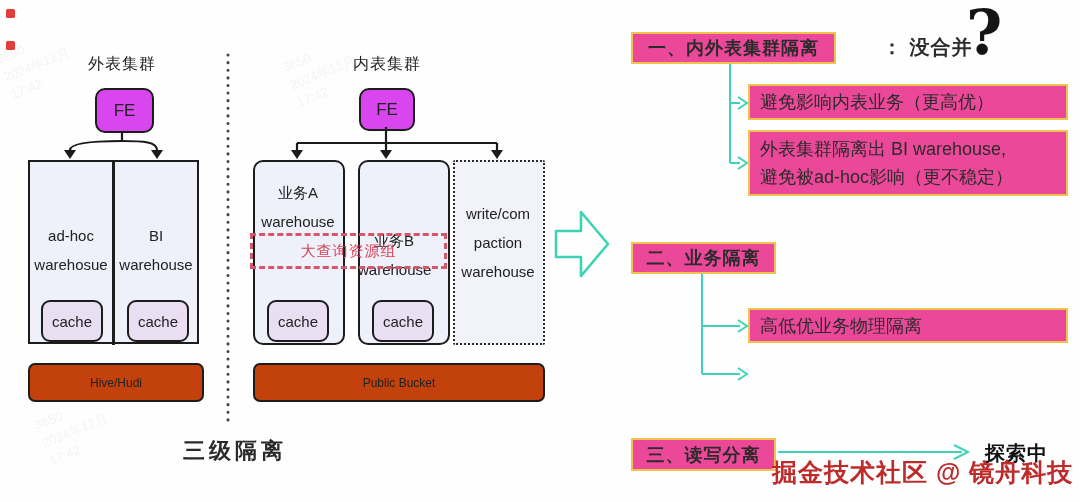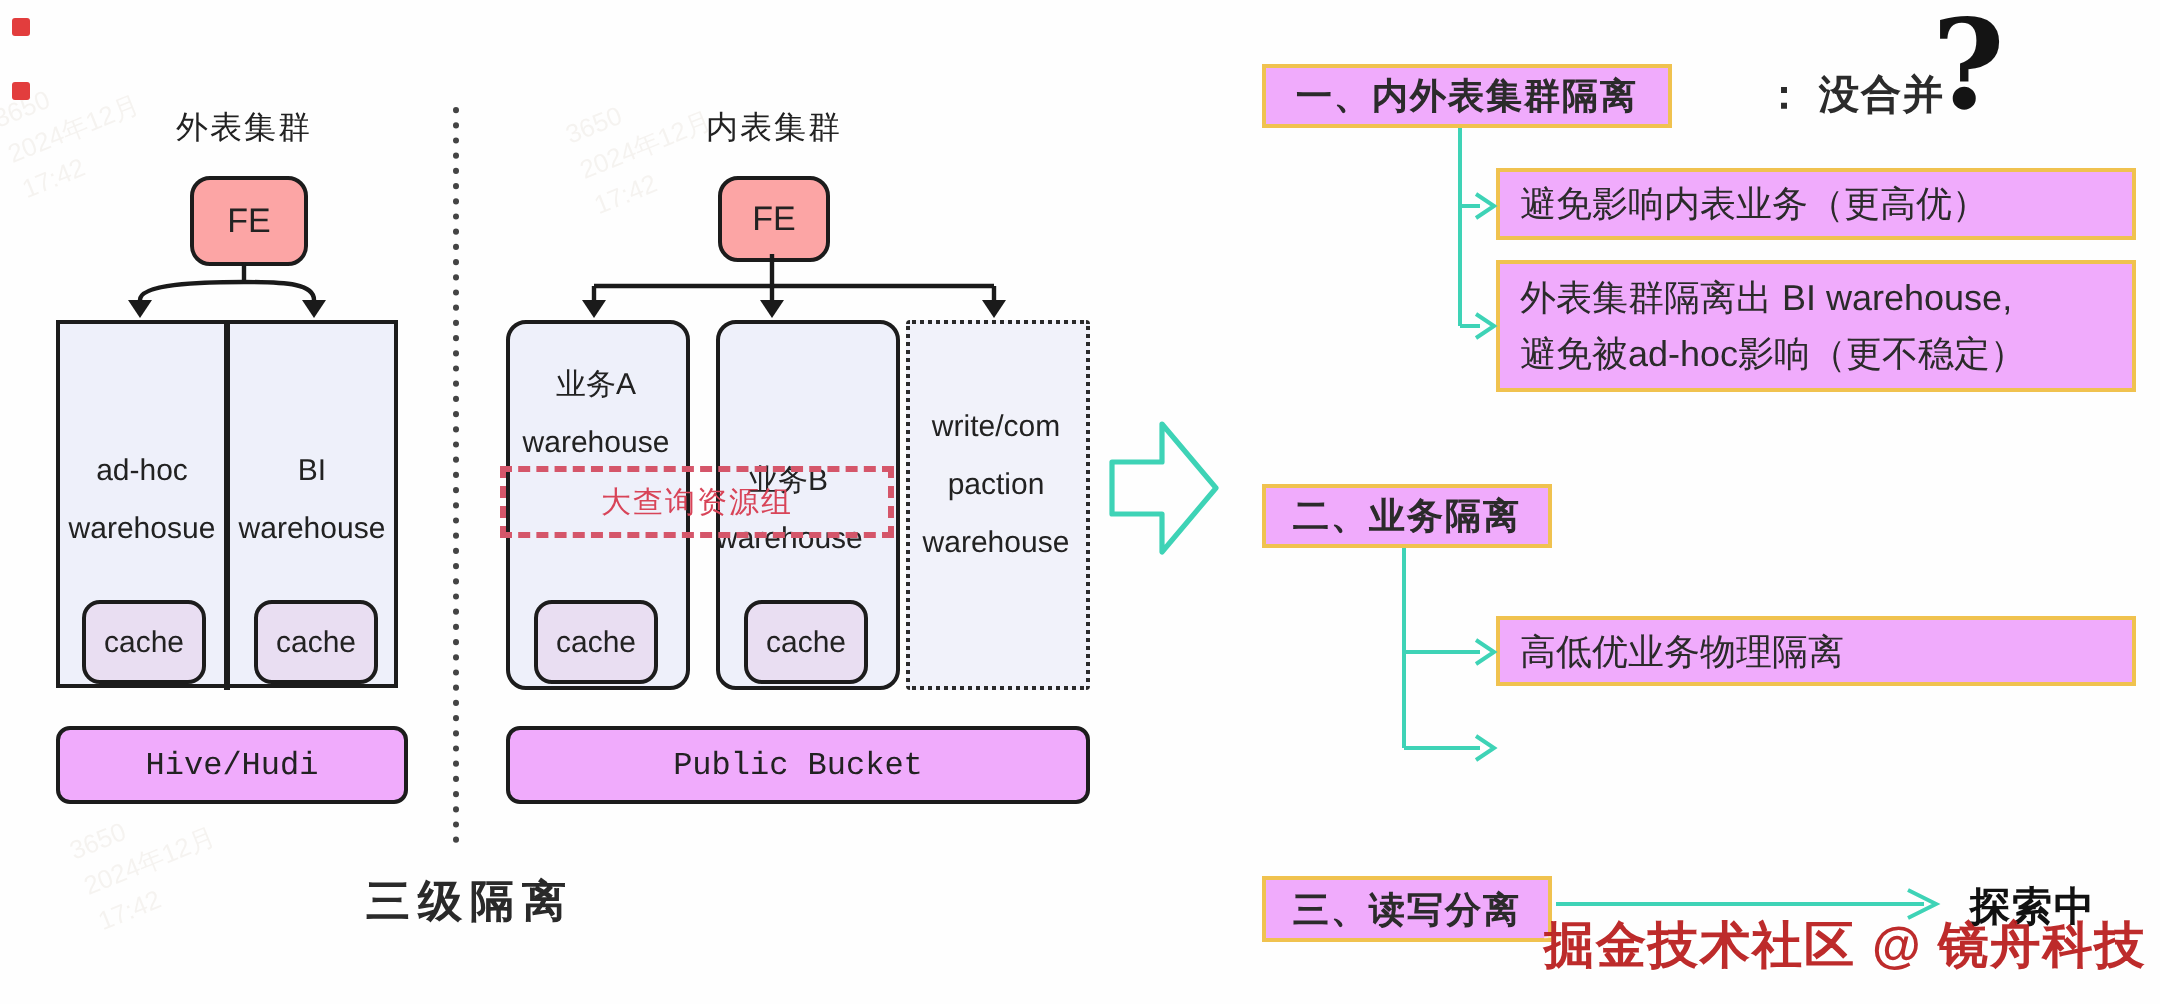--- a/index.html
+++ b/index.html
@@ -4,40 +4,40 @@
 <style>
   html,body{margin:0;padding:0;background:#fff;}
   #stage{
     position:relative;width:1080px;height:502px;background:#fefefe;overflow:hidden;
     font-family:"Liberation Sans","DejaVu Sans",sans-serif;color:#222;
   }
   .abs{position:absolute;}
   svg.layer{position:absolute;left:0;top:0;width:1080px;height:502px;pointer-events:none;}
 
   
-  .fe-box{width:55px;height:41px;background:#fca5a5;border:2.2px solid #1c1c1c;border-radius:10px;
+  .fe-box{width:55px;height:41px;background:#d946ef;border:2.2px solid #1c1c1c;border-radius:10px;
     display:flex;align-items:center;justify-content:center;font-size:17px;color:#222;}
   .outer-box{background:#eef0fa;border:2.5px solid #1c1c1c;}
   .wh-box{background:#eef0fa;border:2.5px solid #1c1c1c;border-radius:10px;}
   .wh-dotted{background:#f1f2fa;border:2.5px dotted #2a2a2a;border-radius:2px;}
   .divider{background:#1c1c1c;}
   .wh-label{text-align:center;font-size:15px;line-height:29px;color:#222;}
   .cache{width:58px;height:38px;background:#e9def2;border:2.2px solid #1c1c1c;border-radius:9px;
     display:flex;align-items:center;justify-content:center;font-size:15px;color:#222;}
-  .storage-bar{background:#f0abfc;border:2.2px solid #1c1c1c;border-radius:7px;
-    display:flex;align-items:center;justify-content:center;font-size:16px;color:#222;font-family:Liberation Mono, monospace;}
+  .storage-bar{background:#c2410c;border:2.2px solid #1c1c1c;border-radius:7px;
+    display:flex;align-items:center;justify-content:center;font-size:12px;color:#222;}
   .cluster-title{font-size:16px;color:#222;text-align:center;letter-spacing:1px;}
 
   .red-dashed{border:3px dashed #d5566a;display:flex;align-items:center;justify-content:center;
     font-size:15px;color:#d84458;letter-spacing:1px;z-index:6;background:transparent;}
 
   .caption{font-size:22px;font-weight:600;letter-spacing:4px;color:#2a2a2a;text-align:center;}
 
   
-  .ybox{background:#f0abfc;border:2px solid #f0c24f;display:flex;align-items:center;
+  .ybox{background:#ec4899;border:2px solid #f0c24f;display:flex;align-items:center;
     font-size:18px;color:#2b2b2b;box-sizing:border-box;}
   .ybox.title{justify-content:center;font-weight:600;letter-spacing:1px;}
   .ybox.item{padding:2px 10px;font-weight:500;}
   .ybox .two-line{line-height:28px;}
   .note-text{font-size:20px;font-weight:600;color:#2b2b2b;letter-spacing:1px;}
   .qmark{font-family:"DejaVu Serif","Liberation Serif",serif;font-size:62px;font-weight:900;color:#141414;}
   .explore{font-size:20px;font-weight:700;color:#111;letter-spacing:1px;}
 
   .community-mark{font-size:25px;font-weight:700;color:#b91c1c;letter-spacing:1px;opacity:.93;
     text-shadow:0 1px 0 rgba(255,255,255,.65);white-space:nowrap;}

